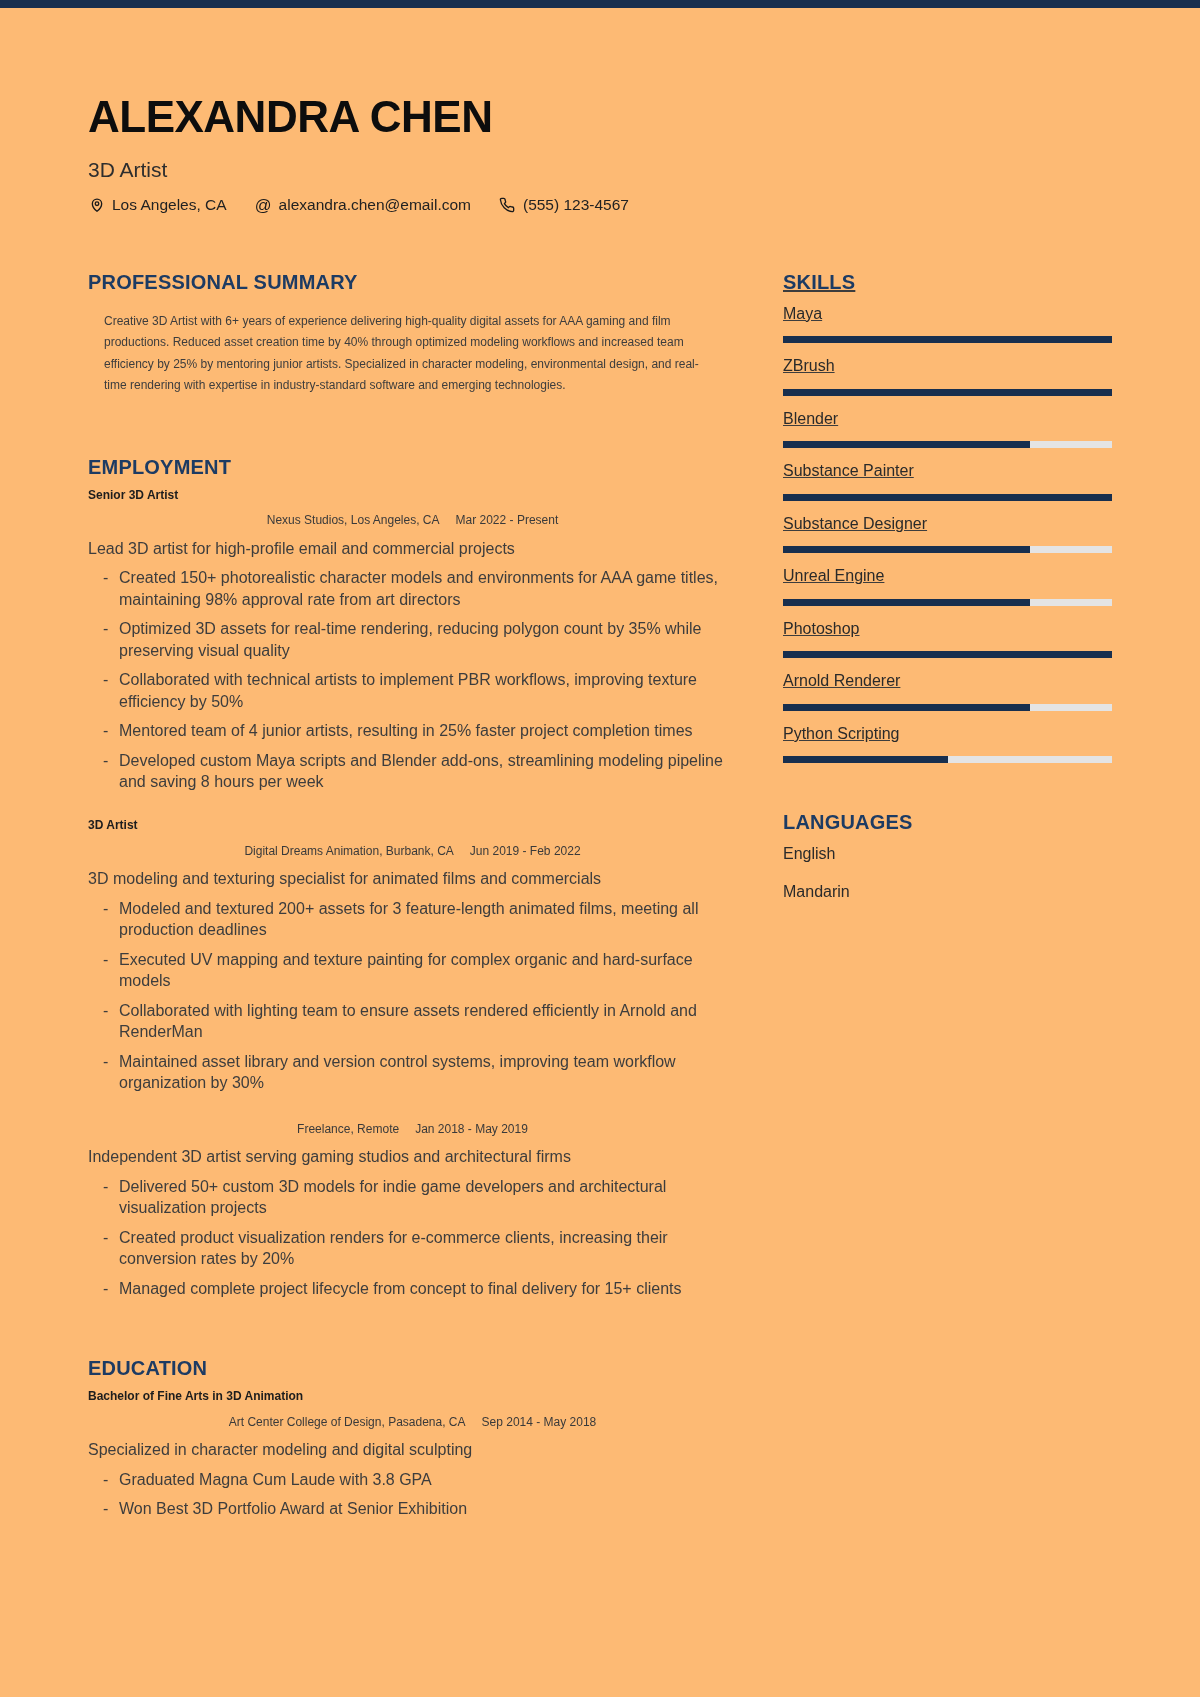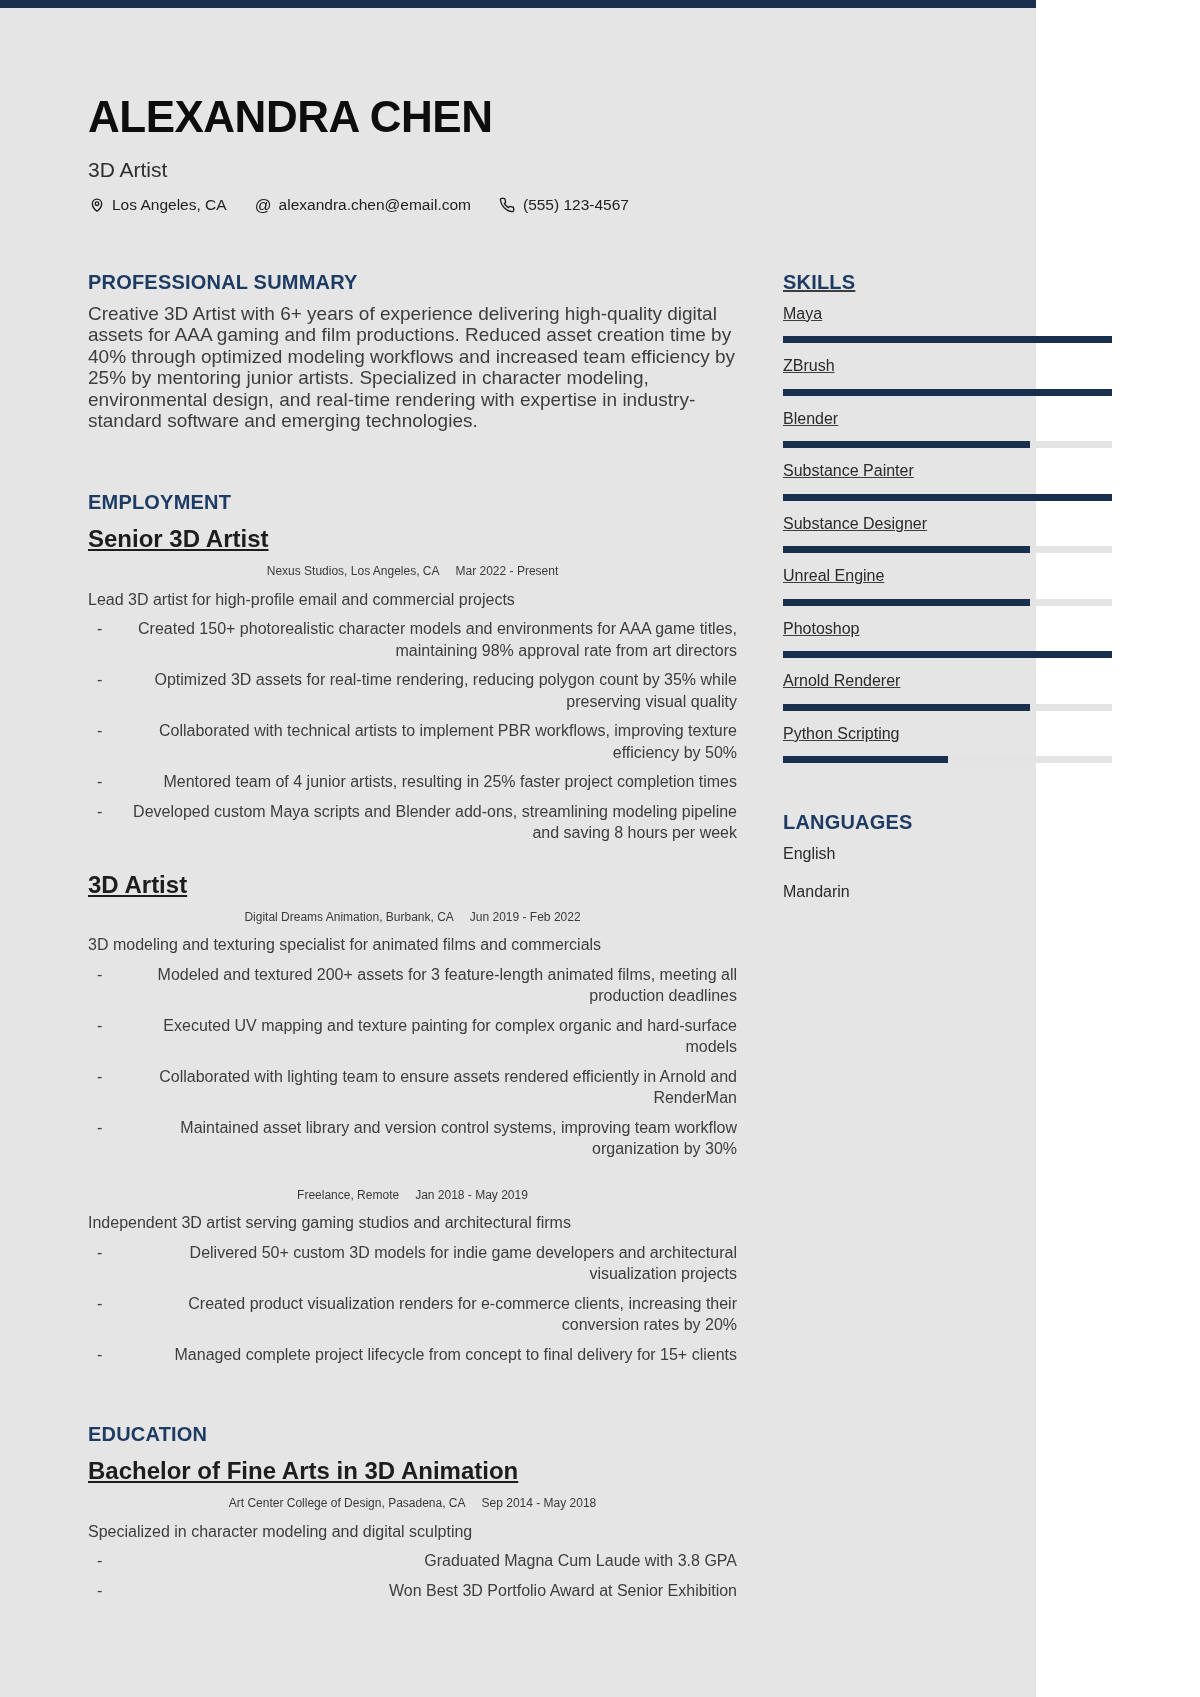--- a/index.html
+++ b/index.html
@@ -4,21 +4,21 @@
 <style>
   :root{
     --accent-heading:#1d3b63;
     --accent-bar:#182f4e;
     --bar-track:#e4e4e4;
     --body-text:#3d3d3d;
   }
   *{box-sizing:border-box;}
   html,body{margin:0;padding:0;background:#ffffff;}
   body{font-family:"Liberation Sans", sans-serif; color:var(--body-text);}
-  .page{width:1036px;min-height:1697px;background:#e5e5e5;position:relative;}
+  .page{width:1200px;min-height:1697px;background:#fdba74;position:relative;}
   .accent-top{height:8px;background:var(--accent-bar);}
   .content{padding:0 88px 60px 88px;}
 
   
   header{padding-top:84px;}
   .name{font-size:44px;font-weight:700;letter-spacing:-0.5px;color:#0d0d0d;margin:0;line-height:1.15;}
   .subtitle{font-size:21px;color:#2e2e2e;margin-top:13px;line-height:1.3;}
   .contact-row{margin-top:13px;display:flex;align-items:center;gap:28px;font-size:15.5px;color:#222222;}
   .contact-item{display:flex;align-items:center;gap:7px;}
   .cicon{display:inline-flex;align-items:center;justify-content:center;width:17px;height:17px;color:#1a1a1a;}
@@ -26,30 +26,30 @@
   .at-glyph::before{content:"@";font-size:16.5px;font-weight:500;color:#1a1a1a;line-height:1;}
 
   
   .columns{display:flex;align-items:flex-start;}
   .left-col{width:649px;flex:0 0 649px;}
   .right-col{width:329px;flex:0 0 329px;margin-left:46px;}
 
   
   .sec-heading{font-size:20px;font-weight:700;color:var(--accent-heading);letter-spacing:0.2px;margin:0 0 8px 0;line-height:1.3;}
   .section-summary{margin-top:55px;}
-  .summary-text{margin:0;font-size:19px;line-height:21.5px;color:var(--body-text);}
+  .summary-text{margin:16px;font-size:12px;line-height:21.5px;color:var(--body-text);}
 
   .section-employment{margin-top:57px;}
   .job{margin-top:25px;}
   .job:first-of-type{margin-top:0;}
-  .job-title{font-size:24px;font-weight:700;color:#1d1d1d;margin:0 0 7px 0;line-height:1.3;text-decoration:underline;}
+  .job-title{font-size:12px;font-weight:700;color:#1d1d1d;margin:0 0 7px 0;line-height:1.3;}
   .company-row{display:flex;justify-content:center;align-items:baseline;font-size:12px;color:#3a3a3a;margin-bottom:6px;line-height:21.5px;}
   .company-row .dates{white-space:nowrap;margin-left:16px;}
   .job-desc{margin:0 0 8px 0;font-size:16px;line-height:21.5px;}
-  ul.bullets{margin:0;padding:0;list-style:none;text-align:right;}
+  ul.bullets{margin:6px;padding:0;list-style:none;}
   ul.bullets li{position:relative;padding-left:25px;margin-bottom:8px;font-size:16px;line-height:21.5px;color:var(--body-text);}
   ul.bullets li::before{content:"-";position:absolute;left:9px;top:0;}
 
   .section-education{margin-top:56px;}
 
   
   .section-skills{margin-top:55px;text-decoration:underline;}
   .skill{margin-bottom:12px;}
   .skill-name{font-size:16px;color:#2a2a2a;line-height:21.5px;margin-bottom:12px;}
   .bar-track{height:7px;background:var(--bar-track);width:100%;}

